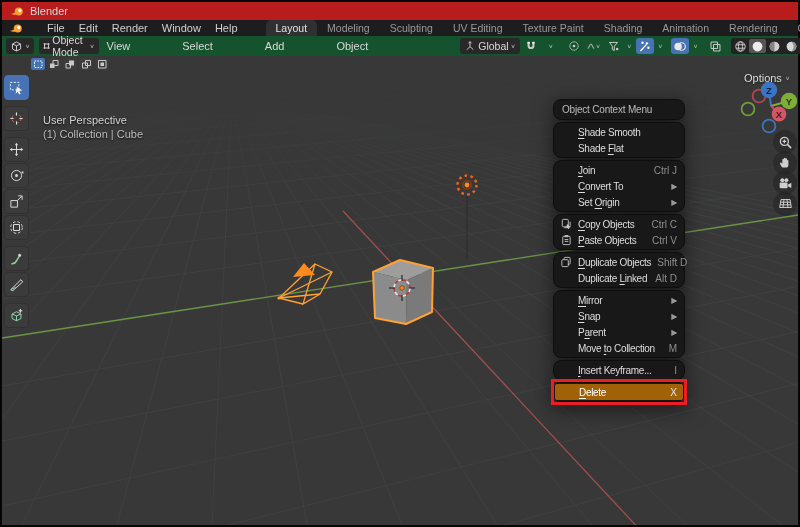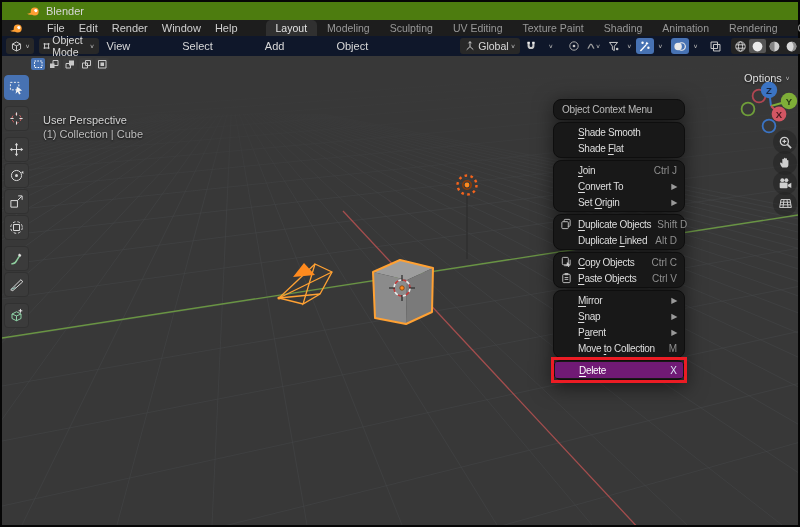--- a/index.html
+++ b/index.html
@@ -1,33 +1,33 @@
 <!DOCTYPE html>
 <html><head>
 <meta charset="utf-8">
 <style>
   * { box-sizing: border-box; margin: 0; padding: 0; }
   html,body { width:800px; height:527px; background:#000; }
   body { font-family:"Liberation Sans","DejaVu Sans",sans-serif; overflow:hidden; }
   .window { width:800px; height:527px; background:#060606; padding:2px; display:flex; flex-direction:column; }
 
   
-  .titlebar { height:18px; background:#4d7c0f; display:flex; align-items:center; padding-left:24px; gap:6px; flex:0 0 auto; }
+  .titlebar { height:18px; background:#b91c1c; display:flex; align-items:center; padding-left:8px; gap:6px; flex:0 0 auto; }
   .titlebar .title { font-size:11px; color:#d8d8d8; }
 
   
   .menubar { height:16px; background:#1d1d1d; display:flex; align-items:flex-end; flex:0 0 auto;gap:11px; }
   .appmenu-logo { display:flex; align-items:center; padding:0 6px 1px 7px; }
   .menu-item { font-size:11px; color:#cfcfcf; padding:0 7px 2px 7px; cursor:default; }
   .tabs { display:flex; margin-left:10px; height:16px; align-items:flex-end; }
   .tab { font-size:10.5px; color:#989898; padding:2px 10px 2px 10px; border-radius:5px 5px 0 0; white-space:nowrap; }
   .tab.active { background:#303030; color:#e2e2e2; }
 
   
-  .toolheader { height:20px; background:#0f172a; display:flex; align-items:center; padding:0 4px; gap:2px; flex:0 0 auto; }
+  .toolheader { height:20px; background:#14532d; display:flex; align-items:center; padding:0 4px; gap:2px; flex:0 0 auto; }
   .hbtn { background:#282828; border-radius:3px; height:16px; display:flex; align-items:center; padding:0 4px; gap:2px; }
   .hmenu { font-size:11px; color:#d9d9d9; padding:0 6px; }
   .caret { font-size:7px; color:#aeaeae; transform:scaleY(.8); }
   .hlabel { font-size:10.5px; color:#d9d9d9; }
   .icon-btn { height:16px; min-width:18px; border-radius:3px; display:flex; align-items:center; justify-content:center; padding:0 2px; gap:1px; }
   .icon-btn.active { background:#4772b3; }
   .seg-group { background:#232323; border-radius:3px; height:16px; display:flex; align-items:center; padding:0 1px; gap:0; }
   .seg { width:17px; height:14px; border-radius:2px; display:flex; align-items:center; justify-content:center; }
   .seg.active { background:#565656; }
 
@@ -57,21 +57,21 @@
   .nav-btn { position:absolute; width:24px; height:24px; border-radius:50%; background:rgba(32,32,32,.45); display:flex; align-items:center; justify-content:center; }
 
   
   .ctx { position:absolute; left:551px; top:43px; width:132px; z-index:5; filter:drop-shadow(0 4px 10px rgba(0,0,0,.55)); font-size:10px; }
   .ctx-block { background:#181818; border:1px solid #0e0e0e; border-radius:8px; margin-bottom:2px; padding:1px 0; }
   .ctx-title { height:17px; display:flex; align-items:center; padding-left:8px; color:#bcbcbc; letter-spacing:-.2px; }
   .ctx-item { position:relative; height:16px; display:flex; align-items:center; padding:0 7px 0 24px; color:#dedede; letter-spacing:-.3px; white-space:nowrap; }
   .ctx-item .sc { margin-left:auto; color:#8f8f8f; padding-left:6px; letter-spacing:0; }
   .ctx-item .sub { margin-left:auto; color:#9a9a9a; font-size:8px; }
   .ctx-item .ic { position:absolute; left:6px; top:2px; }
-  .ctx-item.hl { background:#701a75; color:#ffffff; margin:0 1px; padding-right:6px; border-radius:2px; }
+  .ctx-item.hl { background:#a16207; color:#ffffff; margin:0 1px; padding-right:6px; border-radius:2px; }
   .ctx-item.hl .sc { color:#dbe4f5; }
   .acc { text-decoration:underline; text-underline-offset:2px; }
   .annot-wrap { position:relative; }
   .annot { position:absolute; left:-2px; right:-2px; top:-3px; bottom:-3px; border:3px solid #ec1c24; z-index:6; pointer-events:none; }
 
   svg { display:block; }
   svg line, svg path, svg rect, svg circle, svg ellipse { vector-effect:non-scaling-stroke; }
 </style>
 </head>
 <body>
@@ -502,36 +502,20 @@
           </div>
           <div class="ctx-item">
             <span>Set <span class="acc">O</span>rigin</span>
             <span class="sub">▶</span>
           </div>
         </div>
         <div class="ctx-block">
           <div class="ctx-item">
             <span class="ic">
               <svg width="12" height="12" viewBox="0 0 12 13">
-                <rect x="1.5" y="4" width="7" height="7.5" rx="1" fill="none" stroke="#b8b8b8"></rect>
-                <path d="M4 4V2.5a1 1 0 0 1 1-1h4.5a1 1 0 0 1 1 1V8a1 1 0 0 1-1 1H8" fill="none" stroke="#b8b8b8"></path>
-              </svg>
-            </span>
-            <span><span class="acc">D</span>uplicate Objects</span>
-            <span class="sc">Shift D</span>
-          </div>
-          <div class="ctx-item">
-            <span>Duplicate <span class="acc">L</span>inked</span>
-            <span class="sc">Alt D</span>
-          </div>
-        </div>
-        <div class="ctx-block">
-          <div class="ctx-item">
-            <span class="ic">
-              <svg width="12" height="12" viewBox="0 0 12 13">
                 <rect x="2" y="1.5" width="6.5" height="8" rx="1" fill="none" stroke="#b8b8b8"></rect>
                 <path d="M4 10.5h5.5a1 1 0 0 0 1-1V4" fill="none" stroke="#b8b8b8"></path>
                 <path d="M7 6.5l3.5 3-1.8.3.8 1.8-1 .4-.8-1.8-1.2 1z" fill="#cfcfcf"></path>
               </svg>
             </span>
             <span><span class="acc">C</span>opy Objects</span>
             <span class="sc">Ctrl C</span>
           </div>
           <div class="ctx-item">
             <span class="ic">
@@ -540,34 +524,56 @@
                 <rect x="4.5" y="1" width="4" height="2.6" rx=".6" fill="#b8b8b8"></rect>
                 <path d="M4.5 6h4M4.5 8h4" stroke="#b8b8b8"></path>
               </svg>
             </span>
             <span><span class="acc">P</span>aste Objects</span>
             <span class="sc">Ctrl V</span>
           </div>
         </div>
         <div class="ctx-block">
           <div class="ctx-item">
+            <span class="ic">
+              <svg width="12" height="12" viewBox="0 0 12 13">
+                <rect x="1.5" y="4" width="7" height="7.5" rx="1" fill="none" stroke="#b8b8b8"></rect>
+                <path d="M4 4V2.5a1 1 0 0 1 1-1h4.5a1 1 0 0 1 1 1V8a1 1 0 0 1-1 1H8" fill="none" stroke="#b8b8b8"></path>
+              </svg>
+            </span>
+            <span><span class="acc">D</span>uplicate Objects</span>
+            <span class="sc">Shift D</span>
+          </div>
+          <div class="ctx-item">
+            <span>Duplicate <span class="acc">L</span>inked</span>
+            <span class="sc">Alt D</span>
+          </div>
+        </div>
+        <div class="ctx-block">
+          <div class="ctx-item">
             <span><span class="acc">M</span>irror</span>
             <span class="sub">▶</span>
           </div>
           <div class="ctx-item">
             <span><span class="acc">S</span>nap</span>
             <span class="sub">▶</span>
           </div>
           <div class="ctx-item">
             <span>P<span class="acc">a</span>rent</span>
             <span class="sub">▶</span>
           </div>
           <div class="ctx-item">
             <span>Move <span class="acc">t</span>o Collection</span>
             <span class="sc">M</span>
+          </div>
+        </div>
+        <div class="ctx-block">
+          <div class="ctx-item">
+            <span><span class="acc">I</span>nsert Keyframe...</span>
+            <span class="sc">I</span>
           </div>
         </div>
         <div class="annot-wrap">
           <div class="ctx-block">
             <div class="ctx-item hl">
               <span><span class="acc">D</span>elete</span>
               <span class="sc">X</span>
             </div>
           </div>
           <div class="annot"></div>

